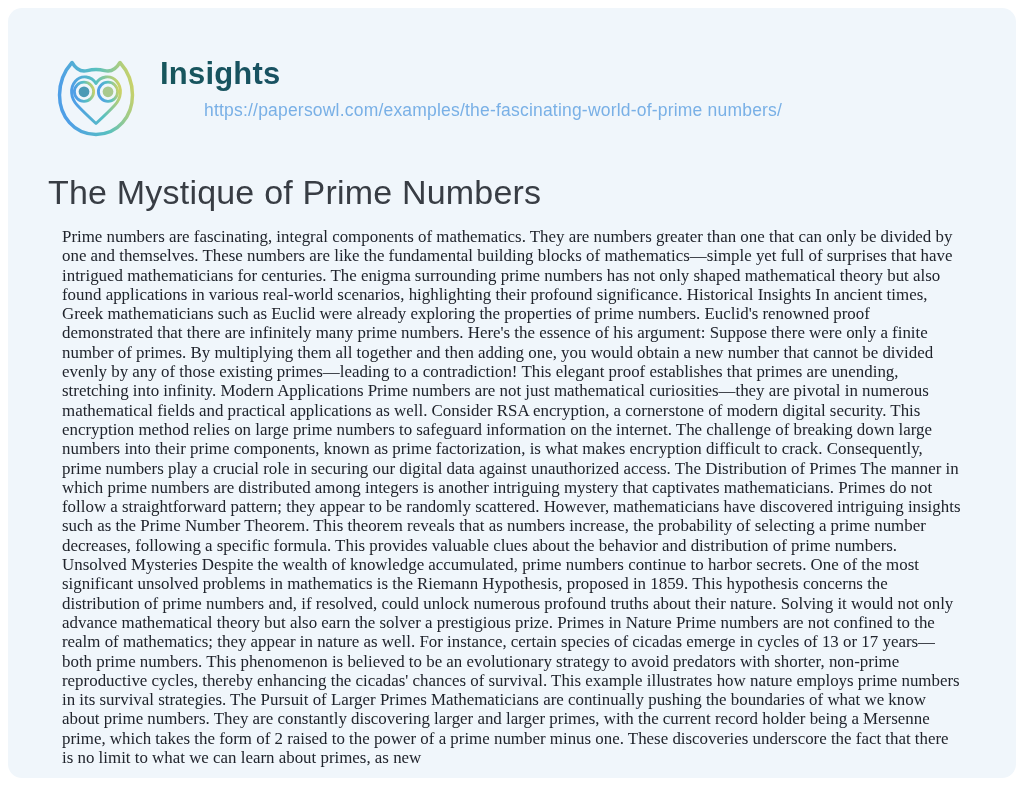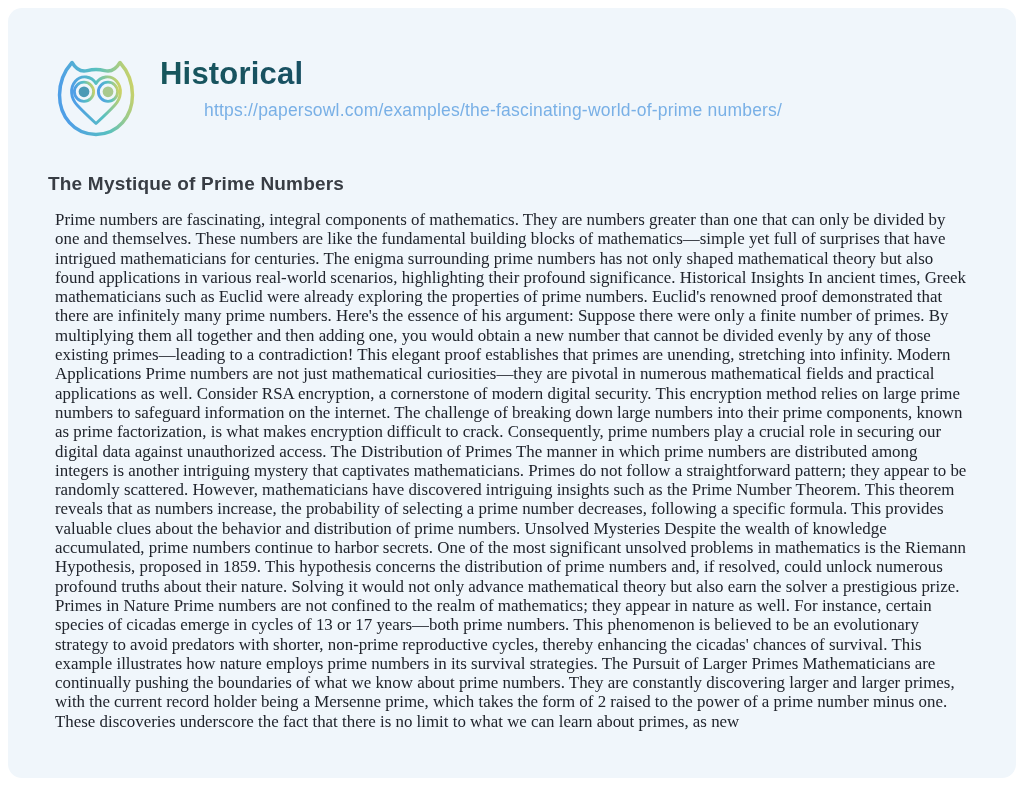--- a/index.html
+++ b/index.html
@@ -46,32 +46,32 @@
     color: var(--url-text, #79b0e6);
     letter-spacing: 0.2px;
     text-decoration: none;
     cursor: pointer;
     margin-left: 44px;
   }
   .article {
     padding: 0 38px 0 40px;
   }
   .article-title {
-    font-size: 19px;
-    font-weight: 700;
+    font-size: 34px;
+    font-weight: 400;
     color: var(--title-text, #383d44);
     margin: 27px 0 15px 0;
     letter-spacing: 0.2px;
   }
   .article-body {
     font-family: "Liberation Serif", serif;
     font-size: 16.9px;
     line-height: 19.3px;
     color: var(--body-text, #20242c);
-    margin: 7px;
+    margin: 14px;
     max-width: 938px;
     text-align: left;
   }
 </style>
 </head>
 <body>
 
 <div class="panel">
 
   <header class="site-header">
@@ -91,21 +91,21 @@
 
         <circle cx="37.5" cy="43.5" r="10" fill="none" stroke="url(#owlgrad)" stroke-width="3"></circle>
         <circle cx="62.5" cy="43.5" r="10" fill="none" stroke="url(#owlgrad)" stroke-width="3"></circle>
         <circle cx="37.5" cy="43.5" r="5.6" fill="#4b9ab5"></circle>
         <circle cx="62.5" cy="43.5" r="5.6" fill="#a9c98e"></circle>
 
         <path d="M50,53 L50,64" fill="none" stroke="url(#owlgrad)" stroke-width="3" stroke-linecap="round"></path>
       </svg>
     </div>
     <div class="brand-block">
-      <div class="brand-name">Historical</div>
+      <div class="brand-name">Insights</div>
       <div class="source-url">https://papersowl.com/examples/the-fascinating-world-of-prime numbers/</div>
     </div>
   </header>
 
   <main class="article">
     <h1 class="article-title">The Mystique of Prime Numbers</h1>
     <p class="article-body">Prime numbers are fascinating, integral components of mathematics. They are numbers greater than one that can only be divided by one and themselves. These numbers are like the fundamental building blocks of mathematics—simple yet full of surprises that have intrigued mathematicians for centuries. The enigma surrounding prime numbers has not only shaped mathematical theory but also found applications in various real-world scenarios, highlighting their profound significance. Historical Insights In ancient times, Greek mathematicians such as Euclid were already exploring the properties of prime numbers. Euclid's renowned proof demonstrated that there are infinitely many prime numbers. Here's the essence of his argument: Suppose there were only a finite number of primes. By multiplying them all together and then adding one, you would obtain a new number that cannot be divided evenly by any of those existing primes—leading to a contradiction! This elegant proof establishes that primes are unending, stretching into infinity. Modern Applications Prime numbers are not just mathematical curiosities—they are pivotal in numerous mathematical fields and practical applications as well. Consider RSA encryption, a cornerstone of modern digital security. This encryption method relies on large prime numbers to safeguard information on the internet. The challenge of breaking down large numbers into their prime components, known as prime factorization, is what makes encryption difficult to crack. Consequently, prime numbers play a crucial role in securing our digital data against unauthorized access. The Distribution of Primes The manner in which prime numbers are distributed among integers is another intriguing mystery that captivates mathematicians. Primes do not follow a straightforward pattern; they appear to be randomly scattered. However, mathematicians have discovered intriguing insights such as the Prime Number Theorem. This theorem reveals that as numbers increase, the probability of selecting a prime number decreases, following a specific formula. This provides valuable clues about the behavior and distribution of prime numbers. Unsolved Mysteries Despite the wealth of knowledge accumulated, prime numbers continue to harbor secrets. One of the most significant unsolved problems in mathematics is the Riemann Hypothesis, proposed in 1859. This hypothesis concerns the distribution of prime numbers and, if resolved, could unlock numerous profound truths about their nature. Solving it would not only advance mathematical theory but also earn the solver a prestigious prize. Primes in Nature Prime numbers are not confined to the realm of mathematics; they appear in nature as well. For instance, certain species of cicadas emerge in cycles of 13 or 17 years—both prime numbers. This phenomenon is believed to be an evolutionary strategy to avoid predators with shorter, non-prime reproductive cycles, thereby enhancing the cicadas' chances of survival. This example illustrates how nature employs prime numbers in its survival strategies. The Pursuit of Larger Primes Mathematicians are continually pushing the boundaries of what we know about prime numbers. They are constantly discovering larger and larger primes, with the current record holder being a Mersenne prime, which takes the form of 2 raised to the power of a prime number minus one. These discoveries underscore the fact that there is no limit to what we can learn about primes, as new</p>
   </main>
 
 </div>

